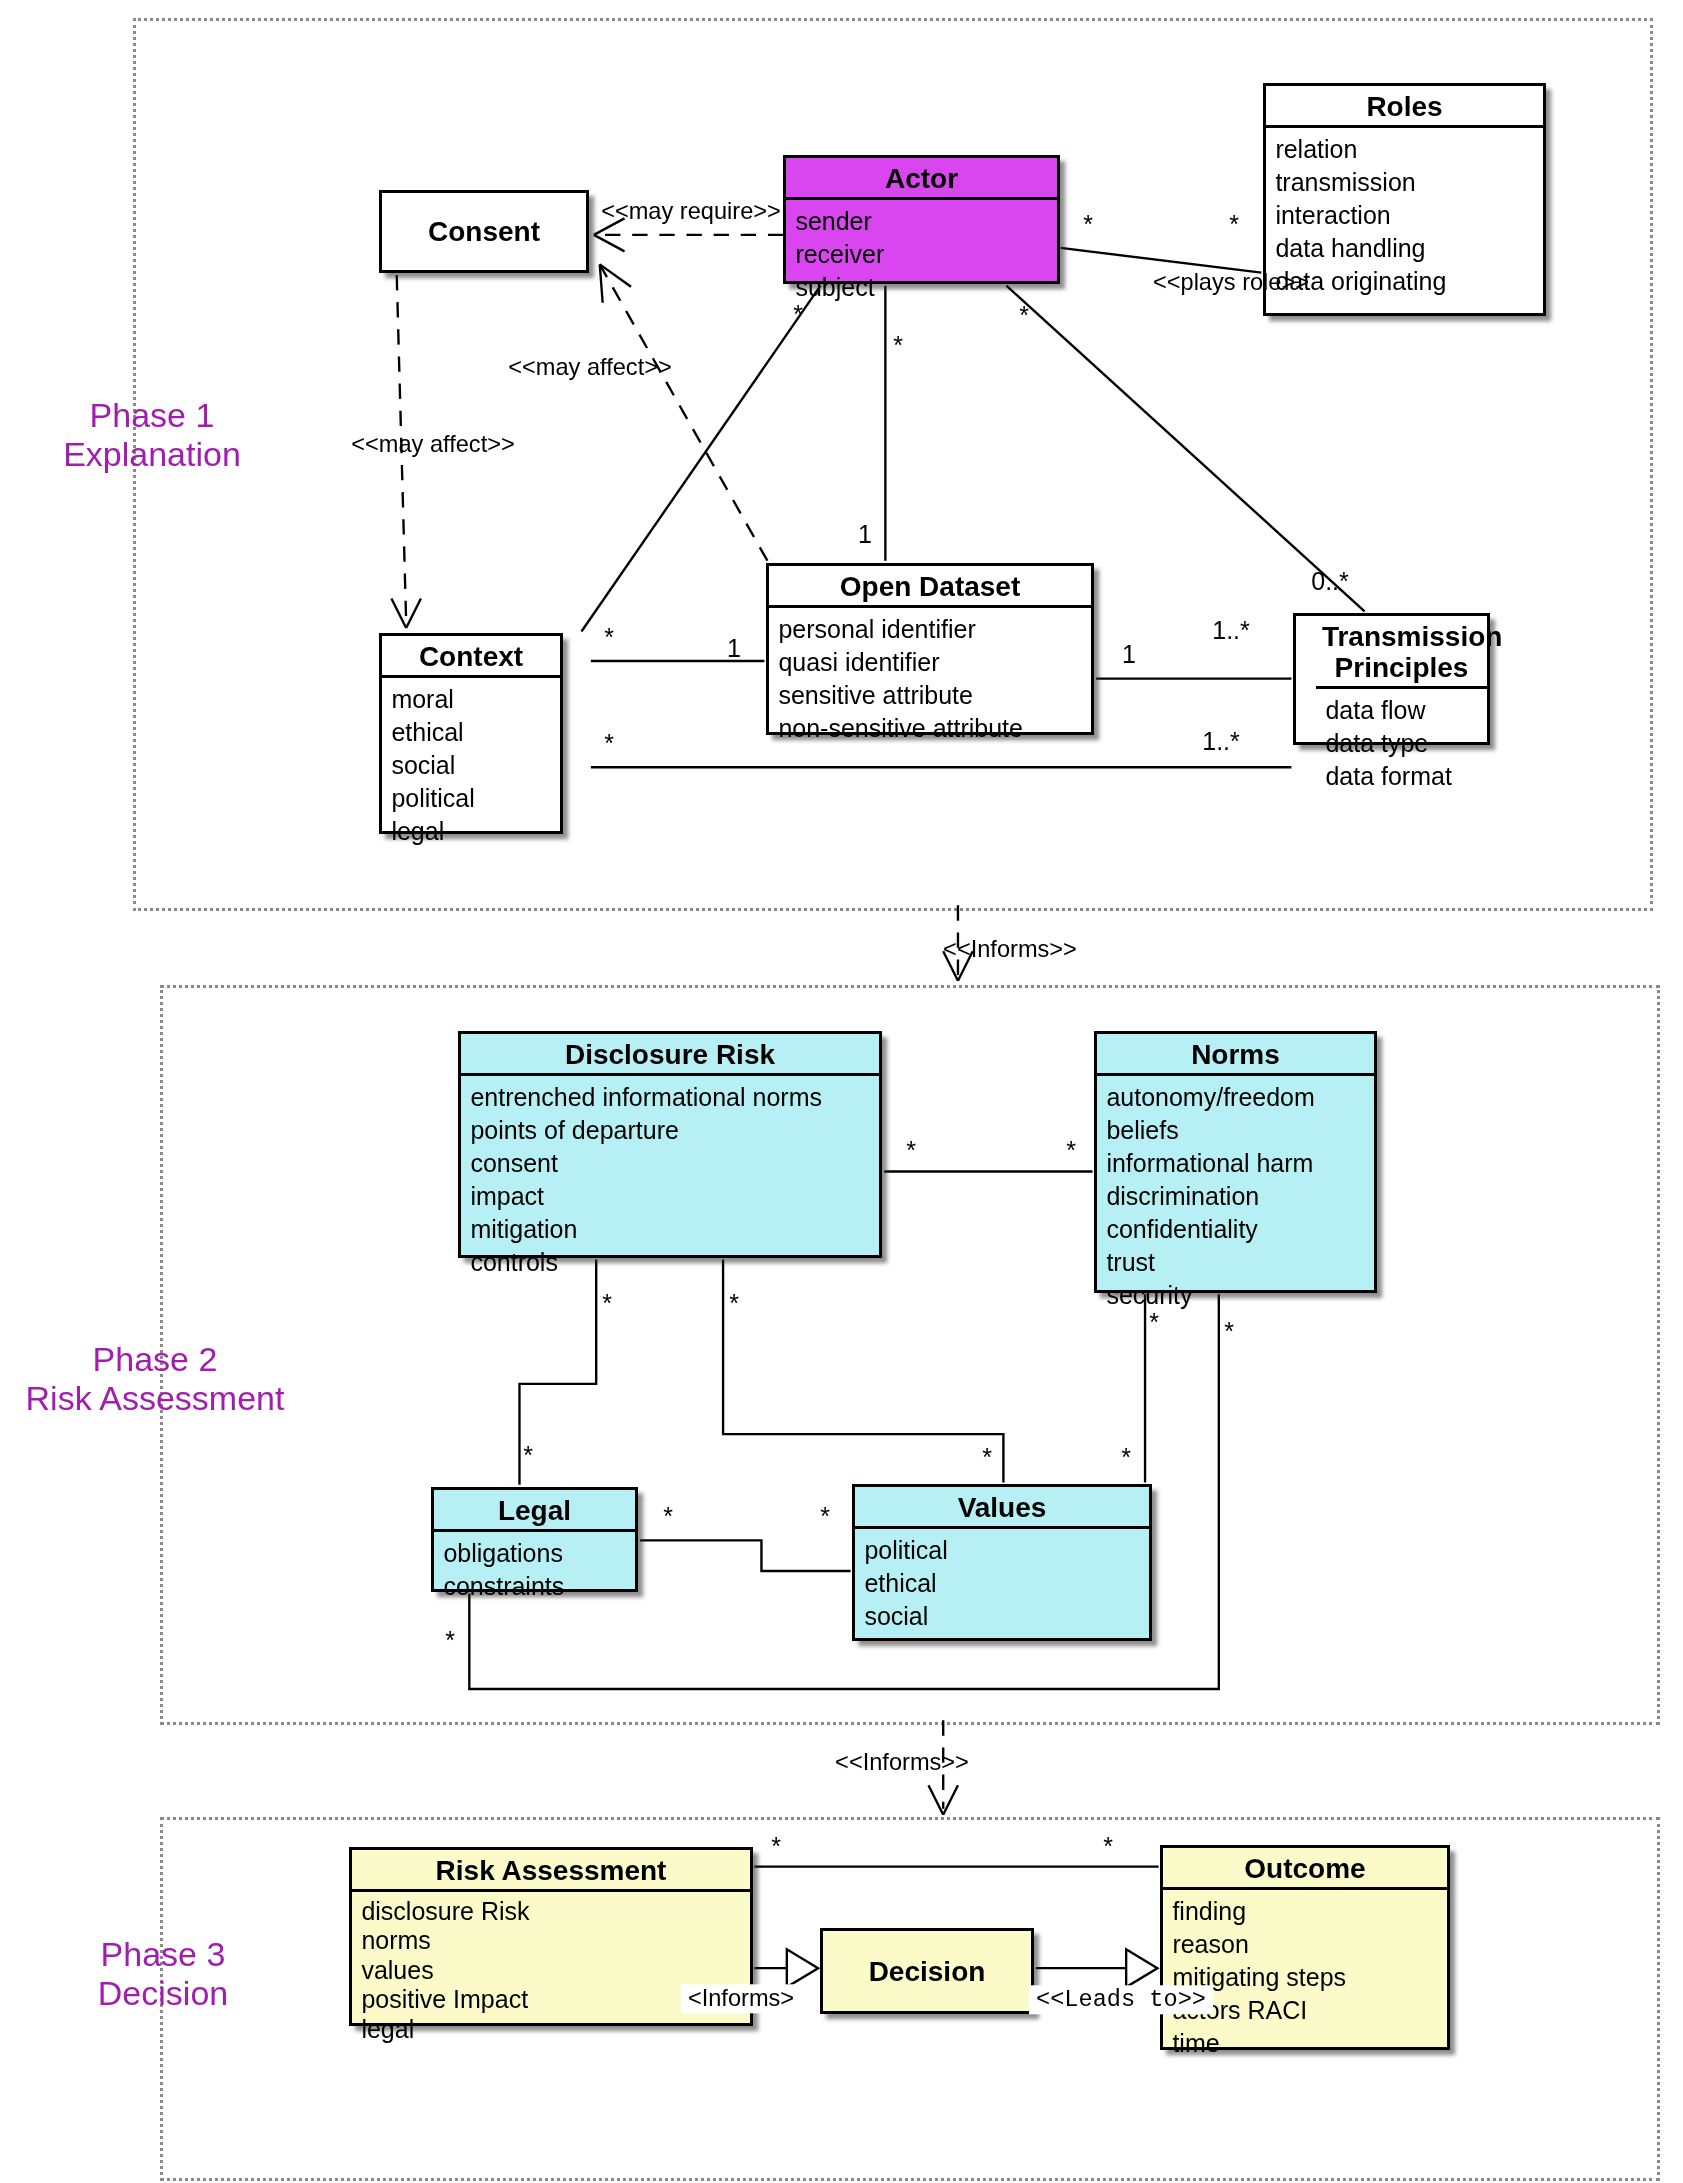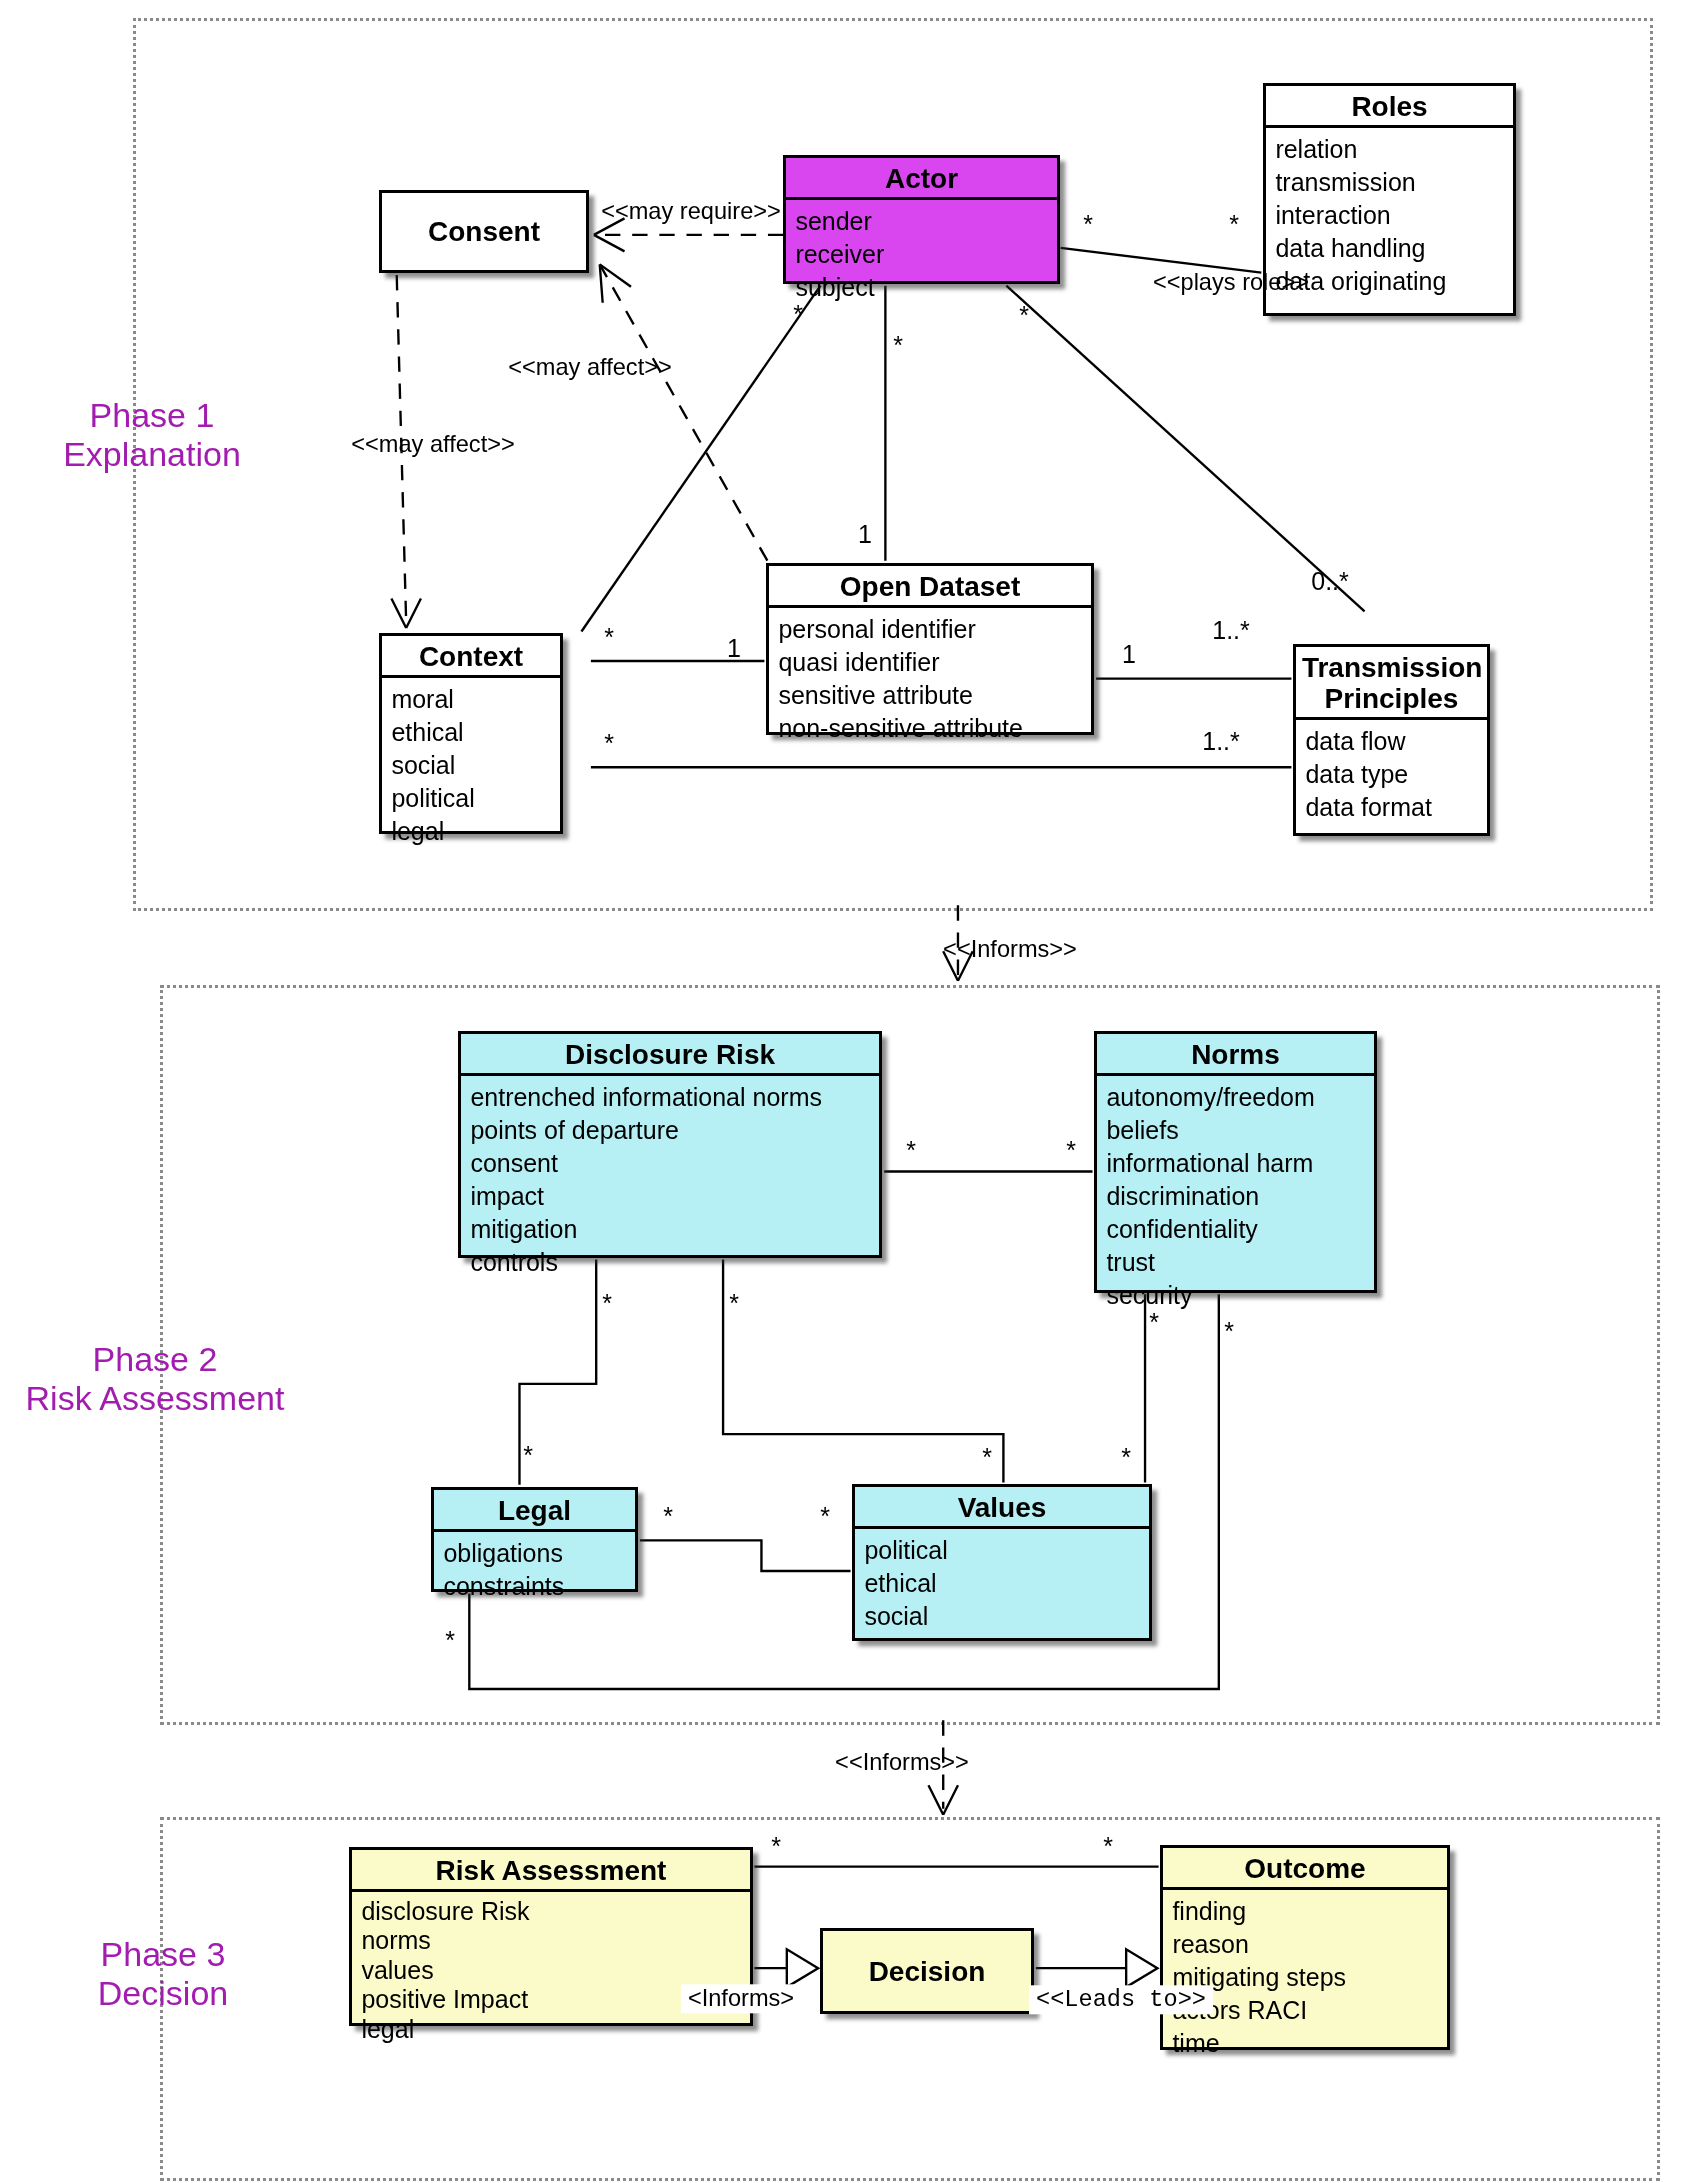--- a/index.html
+++ b/index.html
@@ -86,21 +86,21 @@
     <div class="uml-title">Consent</div>
   </div>
   <div class="uml" style="left: 783px; top: 155px; width: 277px; height: 129px; background: #d946ef;">
     <div class="uml-title">Actor</div>
     <div class="uml-attrs">
         <div class="attr-row">sender</div>
         <div class="attr-row">receiver</div>
         <div class="attr-row">subject</div>
       </div>
   </div>
-  <div class="uml" style="left: 1263px; top: 83px; width: 253px; height: 233px; background: rgb(255, 255, 255);">
+  <div class="uml" style="left: 1263px; top: 83px; width: 283px; height: 233px; background: rgb(255, 255, 255);">
     <div class="uml-title">Roles</div>
     <div class="uml-attrs">
         <div class="attr-row">relation</div>
         <div class="attr-row">transmission</div>
         <div class="attr-row">interaction</div>
         <div class="attr-row">data handling</div>
         <div class="attr-row">data originating</div>
       </div>
   </div>
   <div class="uml" style="left: 766px; top: 563px; width: 328px; height: 172px; background: rgb(255, 255, 255);">
@@ -115,21 +115,21 @@
   <div class="uml" style="left: 379px; top: 633px; width: 184px; height: 201px; background: rgb(255, 255, 255);">
     <div class="uml-title">Context</div>
     <div class="uml-attrs">
         <div class="attr-row">moral</div>
         <div class="attr-row">ethical</div>
         <div class="attr-row">social</div>
         <div class="attr-row">political</div>
         <div class="attr-row">legal</div>
       </div>
   </div>
-  <div class="uml" style="left: 1293px; top: 644px; width: 197px; height: 192px; background: rgb(255, 255, 255);">
+  <div class="uml" style="left: 1293px; top: 613px; width: 197px; height: 132px; background: rgb(255, 255, 255); padding-left: 20px;">
     <div class="uml-title">Transmission Principles</div>
     <div class="uml-attrs">
         <div class="attr-row">data flow</div>
         <div class="attr-row">data type</div>
         <div class="attr-row">data format</div>
       </div>
   </div>
 
   <div class="uml" style="left: 458px; top: 1031px; width: 424px; height: 227px; background: rgb(182, 240, 244);">
     <div class="uml-title">Disclosure Risk</div>

